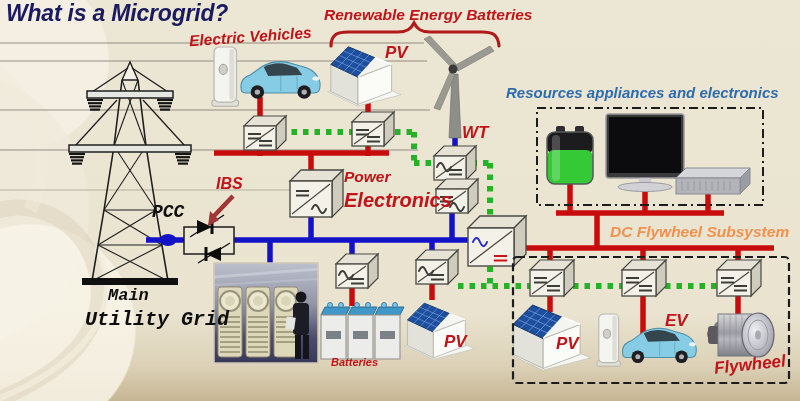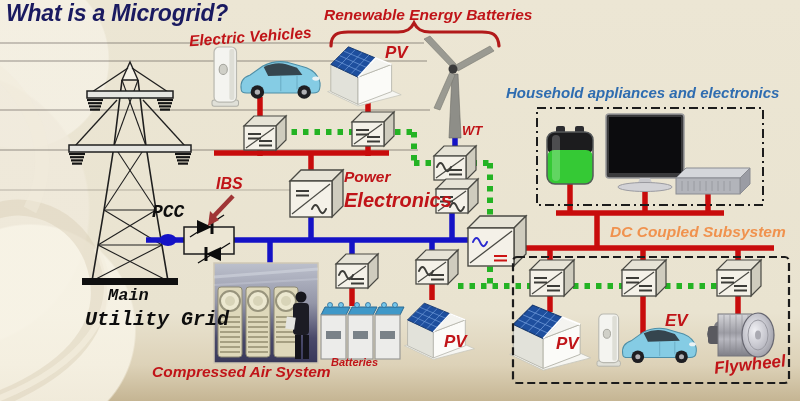--- a/index.html
+++ b/index.html
@@ -429,30 +429,29 @@
     <line x1="233" y1="196" x2="214" y2="216" stroke="#a03636" stroke-width="4.5"></line>
     <polygon points="208,226 219,220 210,211" fill="#a03636"></polygon>
   </g>
 </svg>
 
 <div class="labels">
   <div class="lab title navy" style="left:6px;top:1px">What is a Microgrid?</div>
   <div class="lab red" style="left:189px;top:29px;font-size:15.5px;transform:rotate(-4deg)">Electric Vehicles</div>
   <div class="lab red" style="left:324px;top:7px;font-size:15.5px">Renewable Energy Batteries</div>
   <div class="lab red" style="left:385px;top:44px;font-size:17px">PV</div>
-  <div class="lab red" style="left:462px;top:124px;font-size:13px">WT</div>
-  <div class="lab blue" style="left:506px;top:85px;font-size:15px">Household appliances and electronics</div>
+  <div class="lab red" style="left:462px;top:124px;font-size:17px">WT</div>
+  <div class="lab blue" style="left:506px;top:85px;font-size:15px">Resources appliances and electronics</div>
   <div class="lab serif" style="left:152px;top:203px;font-size:18px">PCC</div>
   <div class="lab red" style="left:216px;top:176px;font-size:16px">IBS</div>
   <div class="lab red" style="left:344px;top:169px;font-size:15.5px">Power</div>
   <div class="lab red" style="left:344px;top:190px;font-size:20px">Electronics</div>
-  <div class="lab orange" style="left:610px;top:224px;font-size:15.5px">DC Coupled Subsystem</div>
+  <div class="lab orange" style="left:610px;top:224px;font-size:15.5px">DC Flywheel Subsystem</div>
   <div class="lab serif" style="left:108px;top:287px;font-size:17px">Main</div>
   <div class="lab serif" style="left:85px;top:309px;font-size:20px">Utility Grid</div>
-  <div class="lab red" style="left:152px;top:364px;font-size:15.5px">Compressed Air System</div>
   <div class="lab red" style="left:331px;top:357px;font-size:11px">Batteries</div>
   <div class="lab red" style="left:444px;top:333px;font-size:17px">PV</div>
   <div class="lab red" style="left:556px;top:335px;font-size:17px">PV</div>
   <div class="lab red" style="left:665px;top:312px;font-size:17px">EV</div>
   <div class="lab red" style="left:714px;top:356px;font-size:17px;transform:rotate(-6deg)">Flywheel</div>
 </div>
 
 </div>
 
 </body></html>

